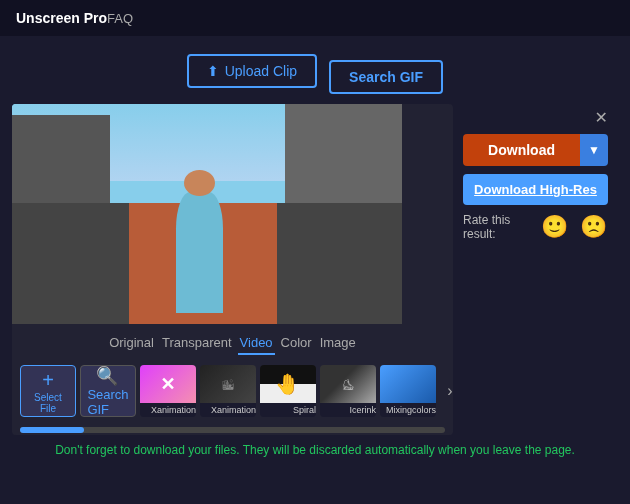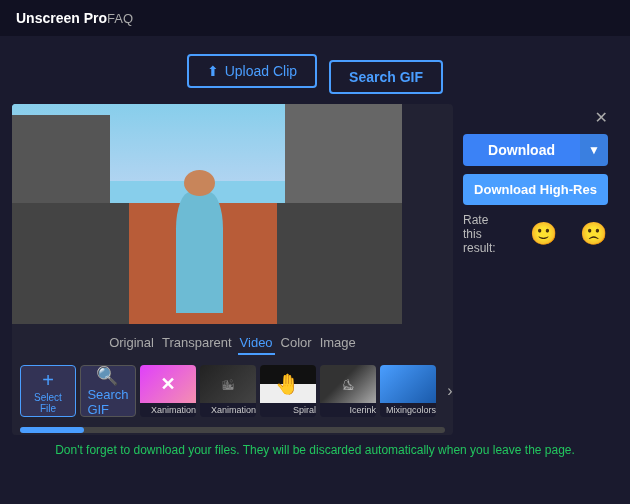--- a/index.html
+++ b/index.html
@@ -337,21 +337,21 @@
     }
     .btn-download {
       display: flex;
       align-items: stretch;
       border-radius: 4px;
       overflow: hidden;
       cursor: pointer;
     }
     .btn-download-main {
       flex: 1;
-      background: #3b82f6;
+      background: #c2410c;
       color: #fff;
       border: none;
       font-size: 14px;
       font-weight: bold;
       padding: 8px 10px;
       cursor: pointer;
       text-align: center;
     }
     .btn-download-arrow {
       background: #3a7fe0;
@@ -367,25 +367,26 @@
       background: #4a9eff;
       color: #fff;
       border: none;
       font-size: 13px;
       font-weight: bold;
       padding: 8px 10px;
       border-radius: 4px;
       cursor: pointer;
       text-align: center;
       width: 100%;
+      text-decoration: underline;
     }
     .rate-row {
       display: flex;
       align-items: center;
-      gap: 23px;
+      gap: 12px;
     }
     .rate-label {
       font-size: 12px;
       color: #bbb;
     }
     .rate-emoji {
       font-size: 22px;
       cursor: pointer;
     }
 

